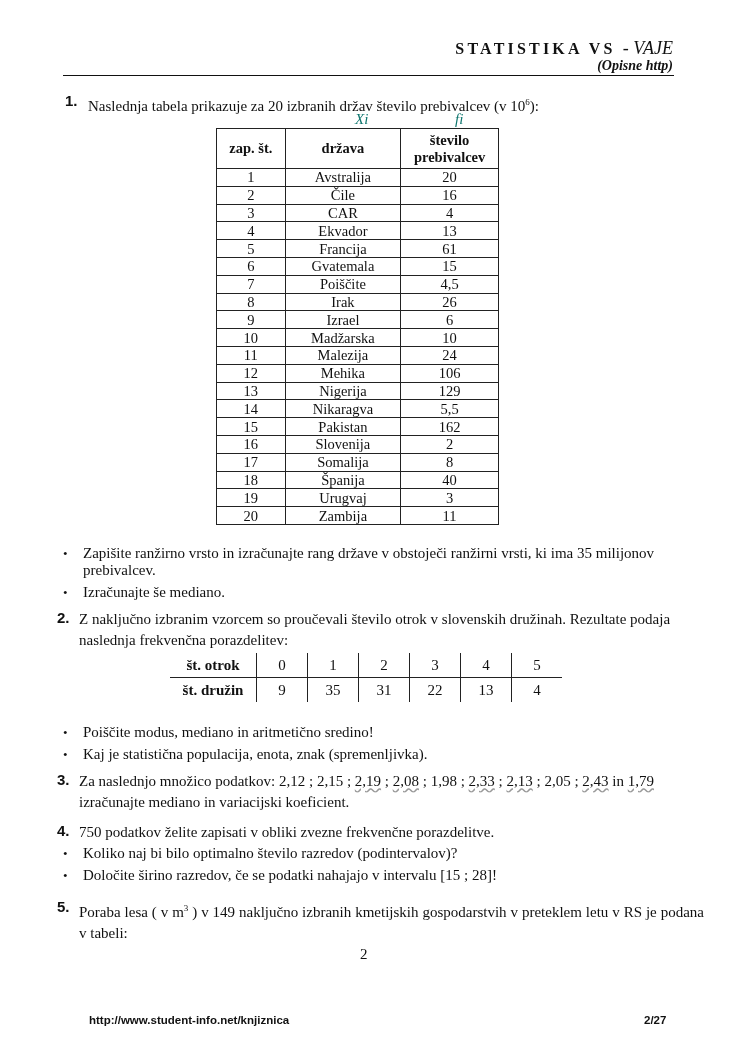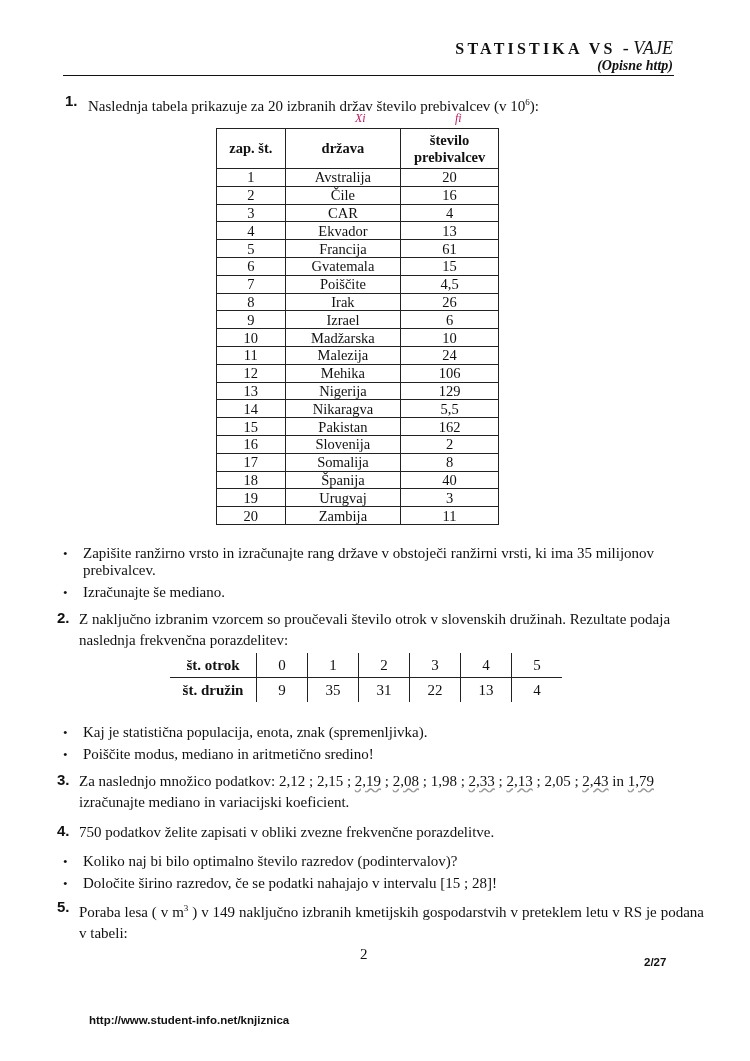--- a/index.html
+++ b/index.html
@@ -27,21 +27,21 @@
   ul.bul li { position:relative; padding-left:25px; margin-bottom:5px; }
   ul.bul li::before { content:"•"; position:absolute; left:5px; top:0; font-size:13px; }
 
   
   table.freq { position:absolute; left:170px; top:653px; border-collapse:collapse; font-size:15px; }
   table.freq th { font-weight:bold; text-align:center; width:86px; height:24px; padding:0; }
   table.freq td { text-align:center; width:50px; height:24px; padding:0; border-left:1px solid #222; }
   table.freq tr.r1 th, table.freq tr.r1 td { border-bottom:1px solid #222; }
   table.freq tr.r1 td:last-child { width:50px; }
 
-  .hand { color:#be185d; font-style:italic; font-size:12px; }
+  .hand { color:#0f766e; font-style:italic; font-size:15px; }
   .und { text-decoration:underline; text-decoration-color:#999; text-decoration-style:wavy; }
   .footer { font-family:"Liberation Sans", sans-serif; font-weight:bold; font-size:11.5px; }
 </style>
 </head>
 <body>
 
 <div class="abs hdr-title"><span>STATISTIKA VS</span> <span class="vaje">- VAJE</span></div>
 <div class="abs hdr-sub">(Opisne http)</div>
 <div class="abs hdr-rule"></div>
 
@@ -192,39 +192,39 @@
     <td>35</td>
     <td>31</td>
     <td>22</td>
     <td>13</td>
     <td>4</td>
   </tr>
 </tbody>
   </table>
 
 <ul class="bul" style="left:58px;top:724px;width:630px;">
+  <li>Poiščite modus, mediano in aritmetično sredino!</li>
   <li>Kaj je statistična populacija, enota, znak (spremenljivka).</li>
-  <li>Poiščite modus, mediano in aritmetično sredino!</li>
 </ul>
 
 <div class="abs qnum" style="left:57px;top:771px;">3.</div>
 <div class="abs txt" style="left:79px;top:771px;width:640px;">
   <span>Za naslednjo množico podatkov:</span>
   <span id="q3-values"><span>2,12</span> ; <span>2,15</span> ; <span class="und">2,19</span> ; <span class="und">2,08</span> ; <span>1,98</span> ; <span class="und">2,33</span> ; <span class="und">2,13</span> ; <span>2,05</span> ; <span class="und">2,43</span></span>
   <span>in</span>
   <span class="und">1,79</span><br>
   <span>izračunajte mediano in variacijski koeficient.</span>
 </div>
 
 <div class="abs qnum" style="left:57px;top:822px;">4.</div>
 <div class="abs txt" style="left:79px;top:822px;">750 podatkov želite zapisati v obliki zvezne frekvenčne porazdelitve.</div>
-<ul class="bul" style="left:58px;top:845px;width:630px;margin-top:8px;">
+<ul class="bul" style="left:58px;top:845px;width:630px;">
   <li>Koliko naj bi bilo optimalno število razredov (podintervalov)?</li>
   <li>Določite širino razredov, če se podatki nahajajo v intervalu [15 ; 28]!</li>
 </ul>
 
 <div class="abs qnum" style="left:57px;top:898px;">5.</div>
 <div class="abs txt" style="left:79px;top:898px;width:625px;text-align:justify;"><span>Poraba lesa ( v m</span><sup style="font-size:9px">3</sup><span> ) v 149 naključno izbranih kmetijskih gospodarstvih v preteklem letu v RS je podana v tabeli:</span></div>
 
 <div class="abs txt" style="left:360px;top:944px;">2</div>
 
 <div class="abs footer" style="left:89px;top:1014px;">http://www.student-info.net/knjiznica</div>
-<div class="abs footer" style="left:644px;top:956px;">2/27</div>
+<div class="abs footer" style="left:644px;top:1014px;">2/27</div>
 
 </body></html>

